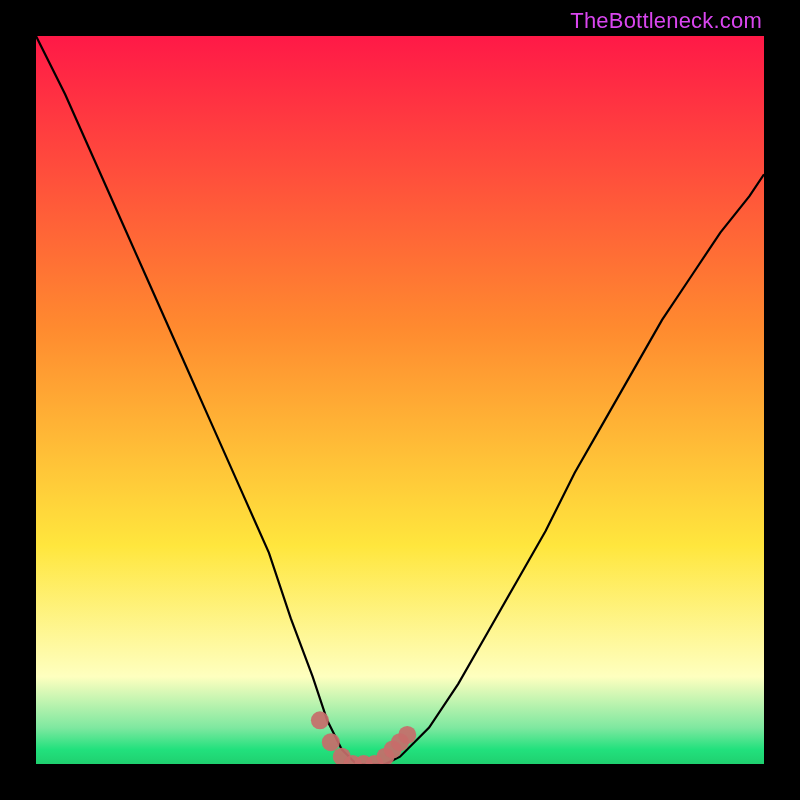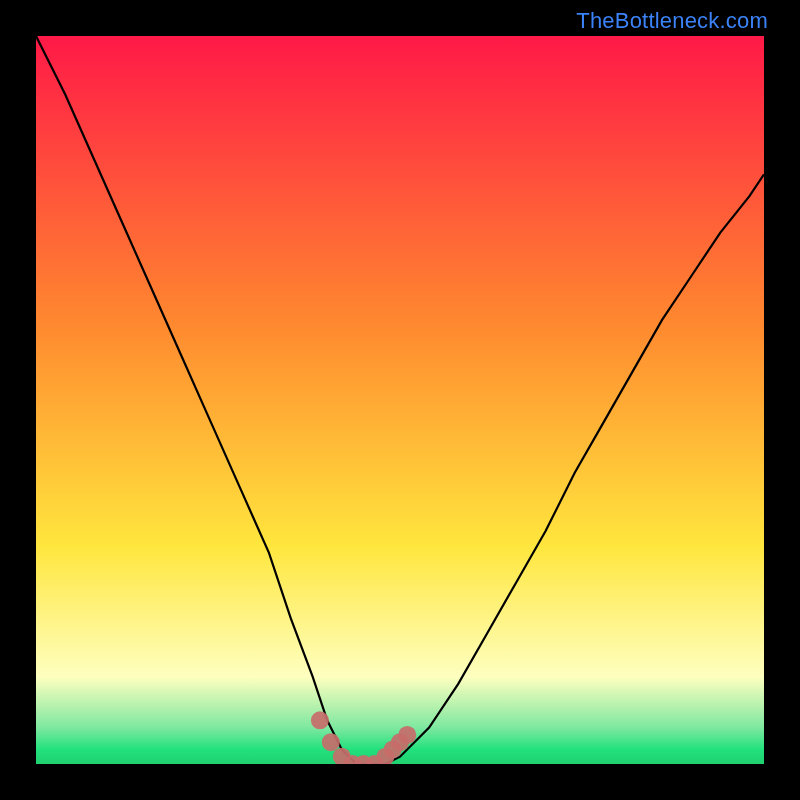--- a/index.html
+++ b/index.html
@@ -22,22 +22,22 @@
   position: absolute;
   top: 36px;
   left: 36px;
   width: 728px;
   height: 728px;
   overflow: hidden;
 }
 .watermark {
   position: absolute;
   top: 8px;
-  right: 32px;
-  color: #3b82f6;
+  right: 38px;
+  color: #d946ef;
   font-size: 22px;
   letter-spacing: 0.2px;
 }
 svg { display: block; }
 </style>
 </head>
 <body>
 
 <div class="frame">
   <div class="watermark">TheBottleneck.com</div>

